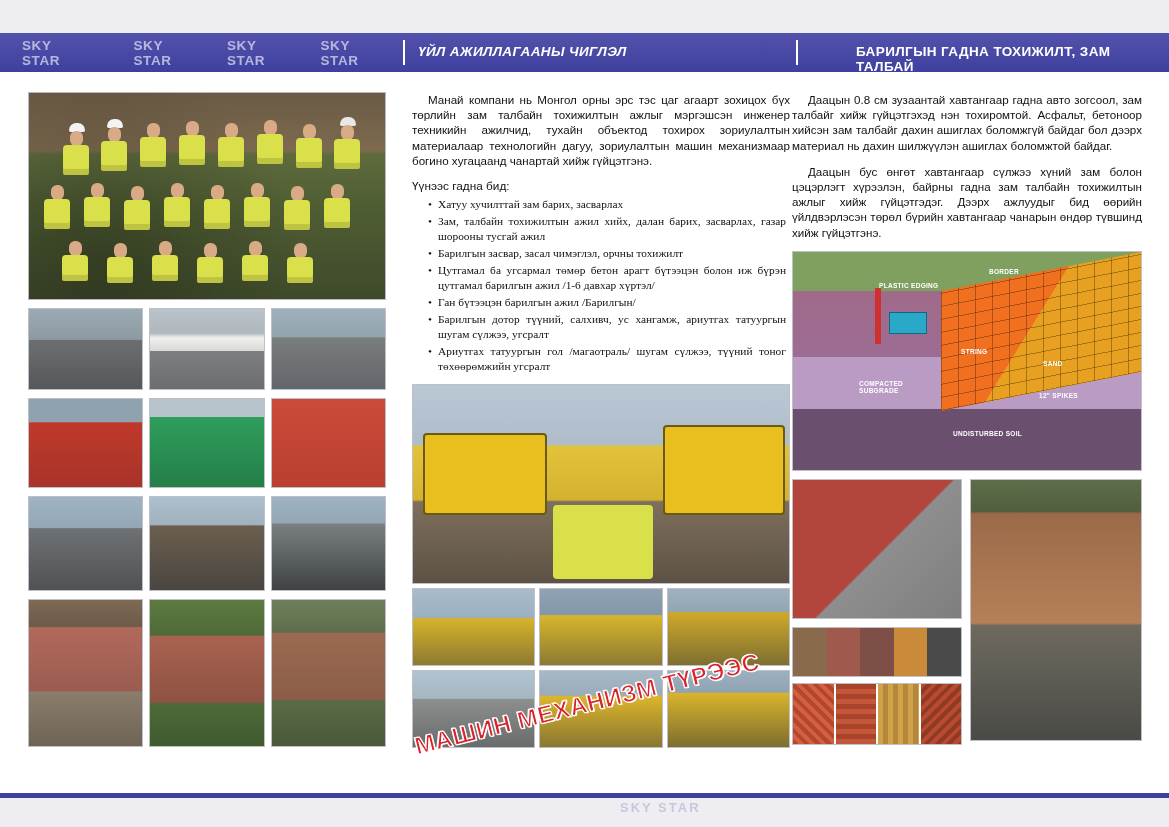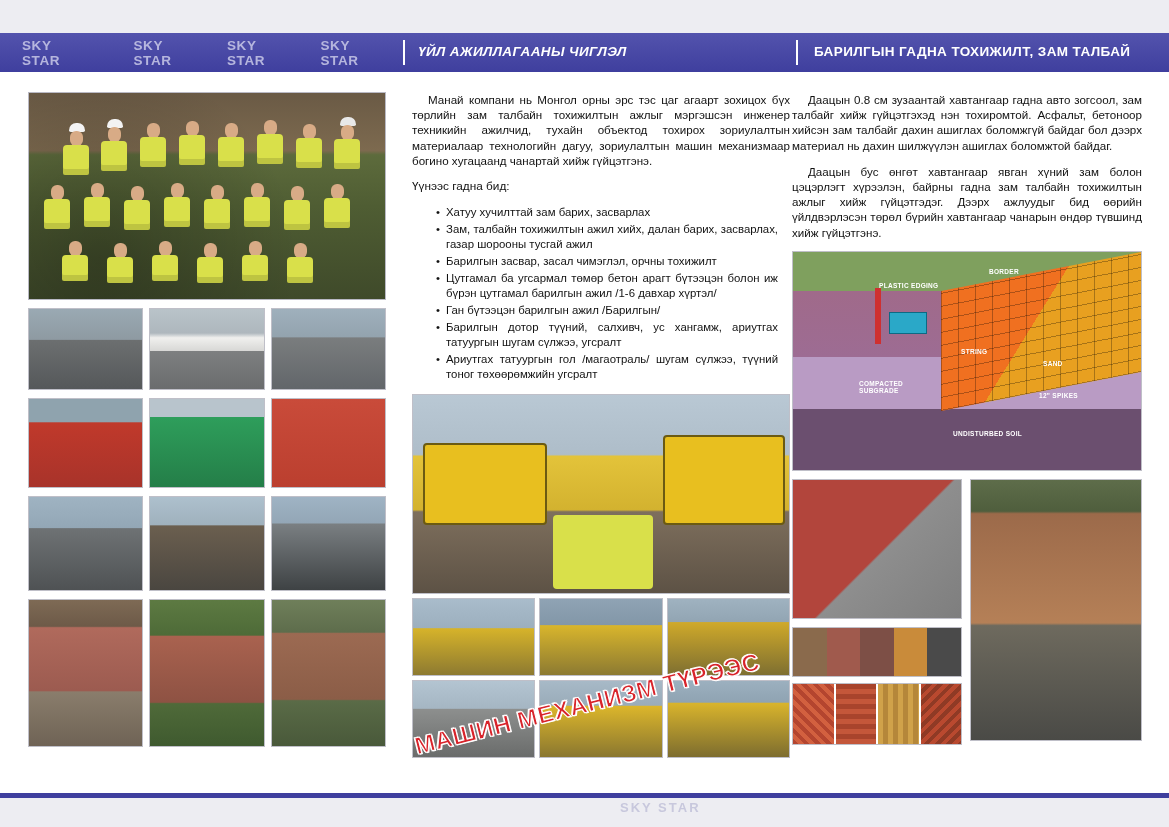--- a/index.html
+++ b/index.html
@@ -22,21 +22,21 @@
   .htitle{position:absolute;top:11px;color:#ffffff;font-size:13.5px;font-weight:bold;letter-spacing:.4px;}
 
   
   .col1{position:absolute;left:28px;top:92px;width:358px;}
   .col2{position:absolute;left:412px;top:92px;width:378px;}
   .col3{position:absolute;left:792px;top:92px;width:350px;}
 
   .body-text{font-size:11.6px;line-height:15.2px;color:#111;text-align:justify;margin:0 0 11px 0;}
   .body-text.indent{text-indent:16px;}
   .sub-h{font-size:11.8px;font-weight:normal;color:#111;margin:0 0 4px 0;}
-  ul.bullets{margin:12px;padding:0 0 0 13px;list-style:none;}
+  ul.bullets{margin:4px;padding:0 0 0 13px;list-style:none;font-family:Liberation Serif, serif;}
   ul.bullets li{font-size:11.4px;line-height:15px;color:#111;text-align:justify;
     position:relative;padding-left:9px;margin-bottom:2px;}
   ul.bullets li:before{content:"•";position:absolute;left:-1px;top:0;}
 
   
   .ph{position:relative;overflow:hidden;background:#777;}
 
   
   .team{width:358px;height:208px;border:1px solid #b9b9c4;box-sizing:border-box;
     background:
@@ -100,21 +100,21 @@
   <div class="headerbar">
     <div class="brandzone">
       <span class="brand">SKY STAR</span>
       <span class="brand">SKY STAR</span>
       <span class="brand">SKY STAR</span>
       <span class="brand">SKY STAR</span>
     </div>
     <span class="sep" style="left:403px;"></span>
     <span class="htitle" style="left:418px;font-style:italic;">ҮЙЛ АЖИЛЛАГААНЫ ЧИГЛЭЛ</span>
     <span class="sep" style="left:796px;"></span>
-    <span class="htitle" style="left:814px;">БАРИЛГЫН ГАДНА ТОХИЖИЛТ, ЗАМ ТАЛБАЙ</span>
+    <span class="htitle" style="left:856px;">БАРИЛГЫН ГАДНА ТОХИЖИЛТ, ЗАМ ТАЛБАЙ</span>
   </div>
 
   <div class="col1">
 
     <div class="team ph">
 
       <div style="position:absolute;left:0;top:0;width:100%;height:100%;">
 
         <span class="helmet" style="left:40px;top:30px;background:#f3f3f3;"></span>
         <span class="face" style="left:41px;top:38px;"></span>
@@ -221,21 +221,21 @@
       <div class="cell ph" style="background:linear-gradient(#b3c4d1 0%,#a5b6c3 36%,#8d8f8e 37%,#6a6c6b 100%);"></div>
       <div class="cell ph" style="background:linear-gradient(#a7b9c7 0%,#9aacb9 32%,#dcb62b 33%,#8a7730 100%);"></div>
       <div class="cell ph" style="background:linear-gradient(#9cb0bf 0%,#8fa3b2 28%,#d9b42c 29%,#7d6d2f 100%);"></div>
     </div>
   </div>
 
   <div class="wm">МАШИН МЕХАНИЗМ ТҮРЭЭС</div>
 
   <div class="col3">
     <p class="body-text indent">Даацын 0.8 см зузаантай хавтангаар гадна авто зогсоол, зам талбайг хийж гүйцэтгэхэд нэн тохиромтой. Асфальт, бетоноор хийсэн зам талбайг дахин ашиглах боломжгүй байдаг бол дээрх материал нь дахин шилжүүлэн ашиглах боломжтой байдаг.</p>
-    <p class="body-text indent">Даацын бус өнгөт хавтангаар явган хүний зам болон цэцэрлэгт хүрээлэн, байрны гадна зам талбайн тохижилтын ажлыг хийж гүйцэтгэдэг. Дээрх ажлуудыг бид өөрийн үйлдвэрлэсэн төрөл бүрийн хавтангаар чанарын өндөр түвшинд хийж гүйцэтгэнэ.</p>
+    <p class="body-text indent">Даацын бус өнгөт хавтангаар сүлжээ хүний зам болон цэцэрлэгт хүрээлэн, байрны гадна зам талбайн тохижилтын ажлыг хийж гүйцэтгэдэг. Дээрх ажлуудыг бид өөрийн үйлдвэрлэсэн төрөл бүрийн хавтангаар чанарын өндөр түвшинд хийж гүйцэтгэнэ.</p>
 
     <div class="diagram">
       <div class="pavers-top">
         <div class="paver-lines"></div>
       </div>
       <div style="position:absolute;left:96px;top:60px;width:36px;height:20px;background:#2aa8c8;border:1px solid #0c6a84;"></div>
       <div style="position:absolute;left:82px;top:36px;width:6px;height:56px;background:#cf3030;"></div>
       <div class="dlabel" style="left:86px;top:30px;">PLASTIC EDGING</div>
       <div class="dlabel" style="left:196px;top:16px;">BORDER</div>
       <div class="dlabel" style="left:168px;top:96px;">STRING</div>

